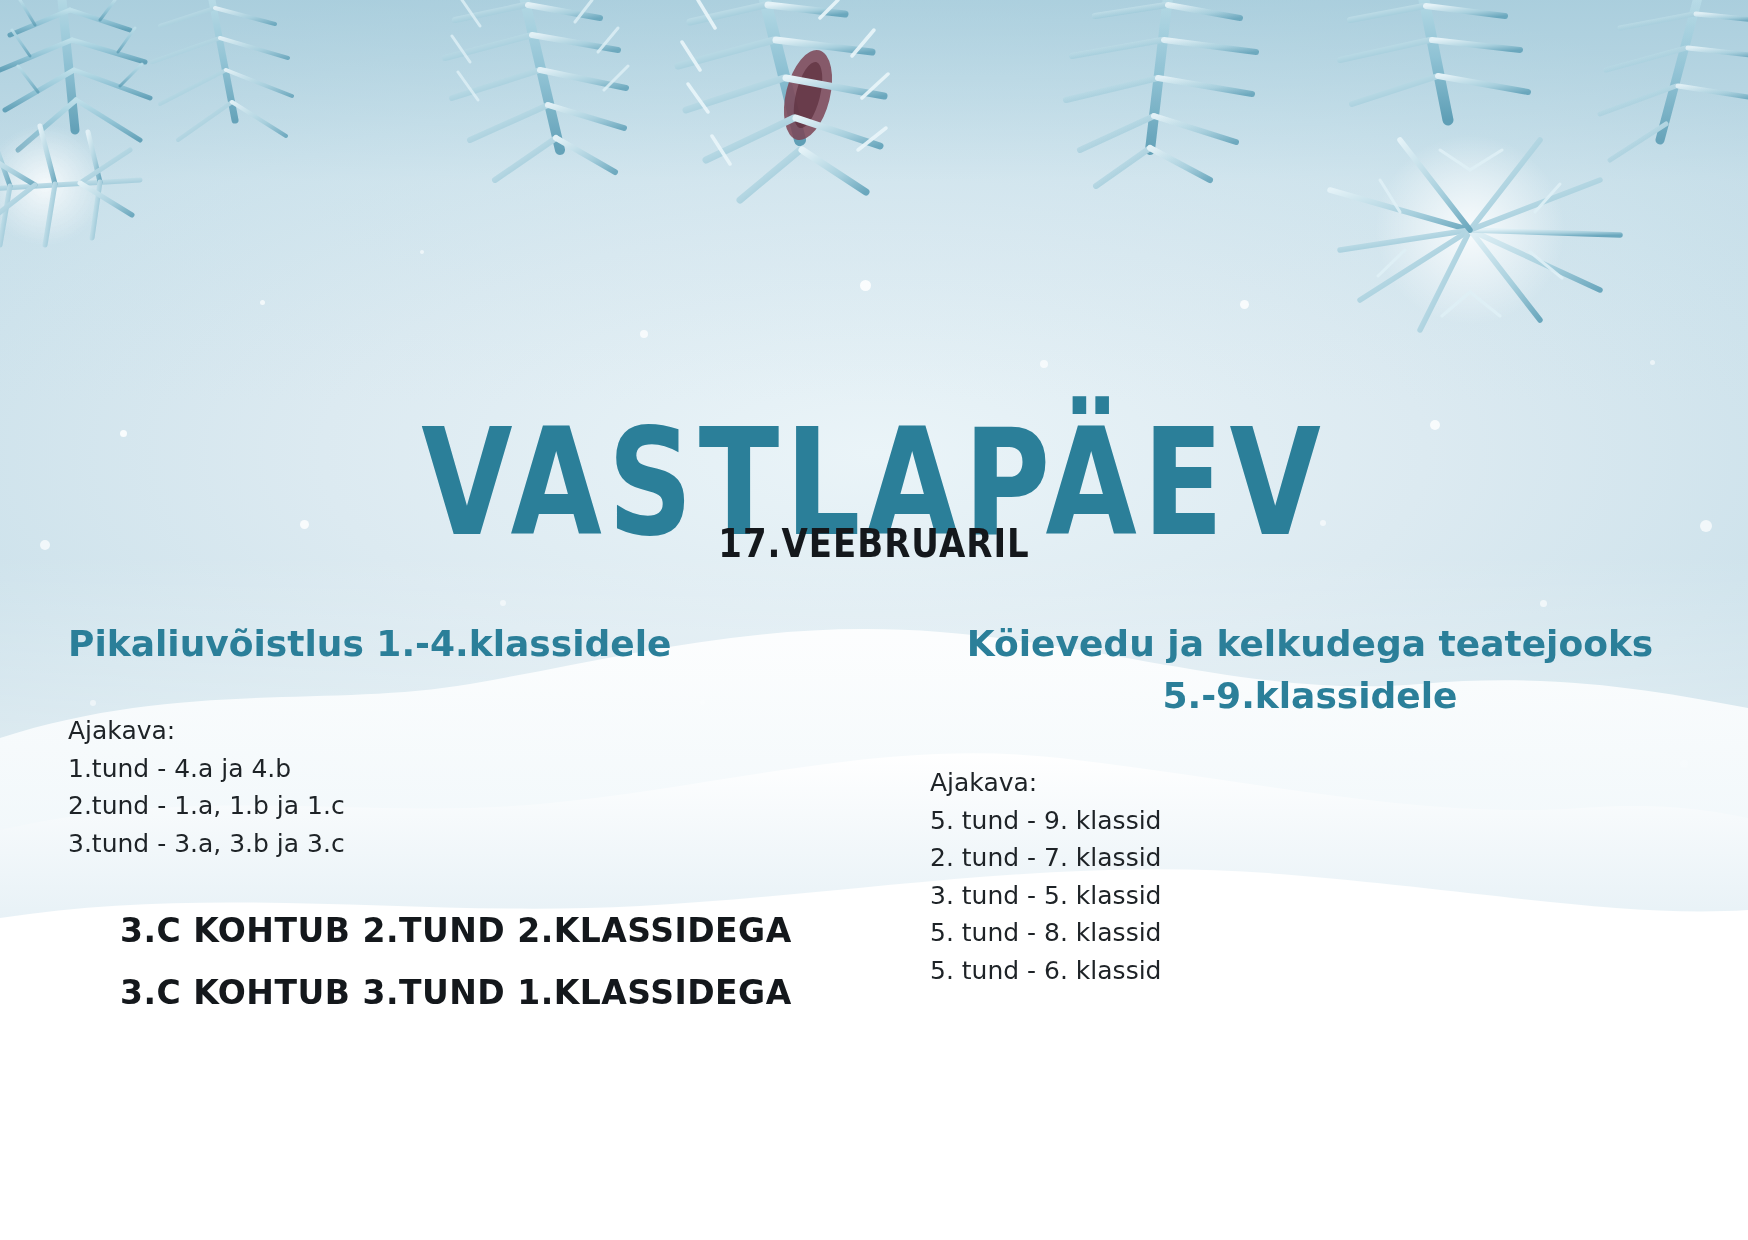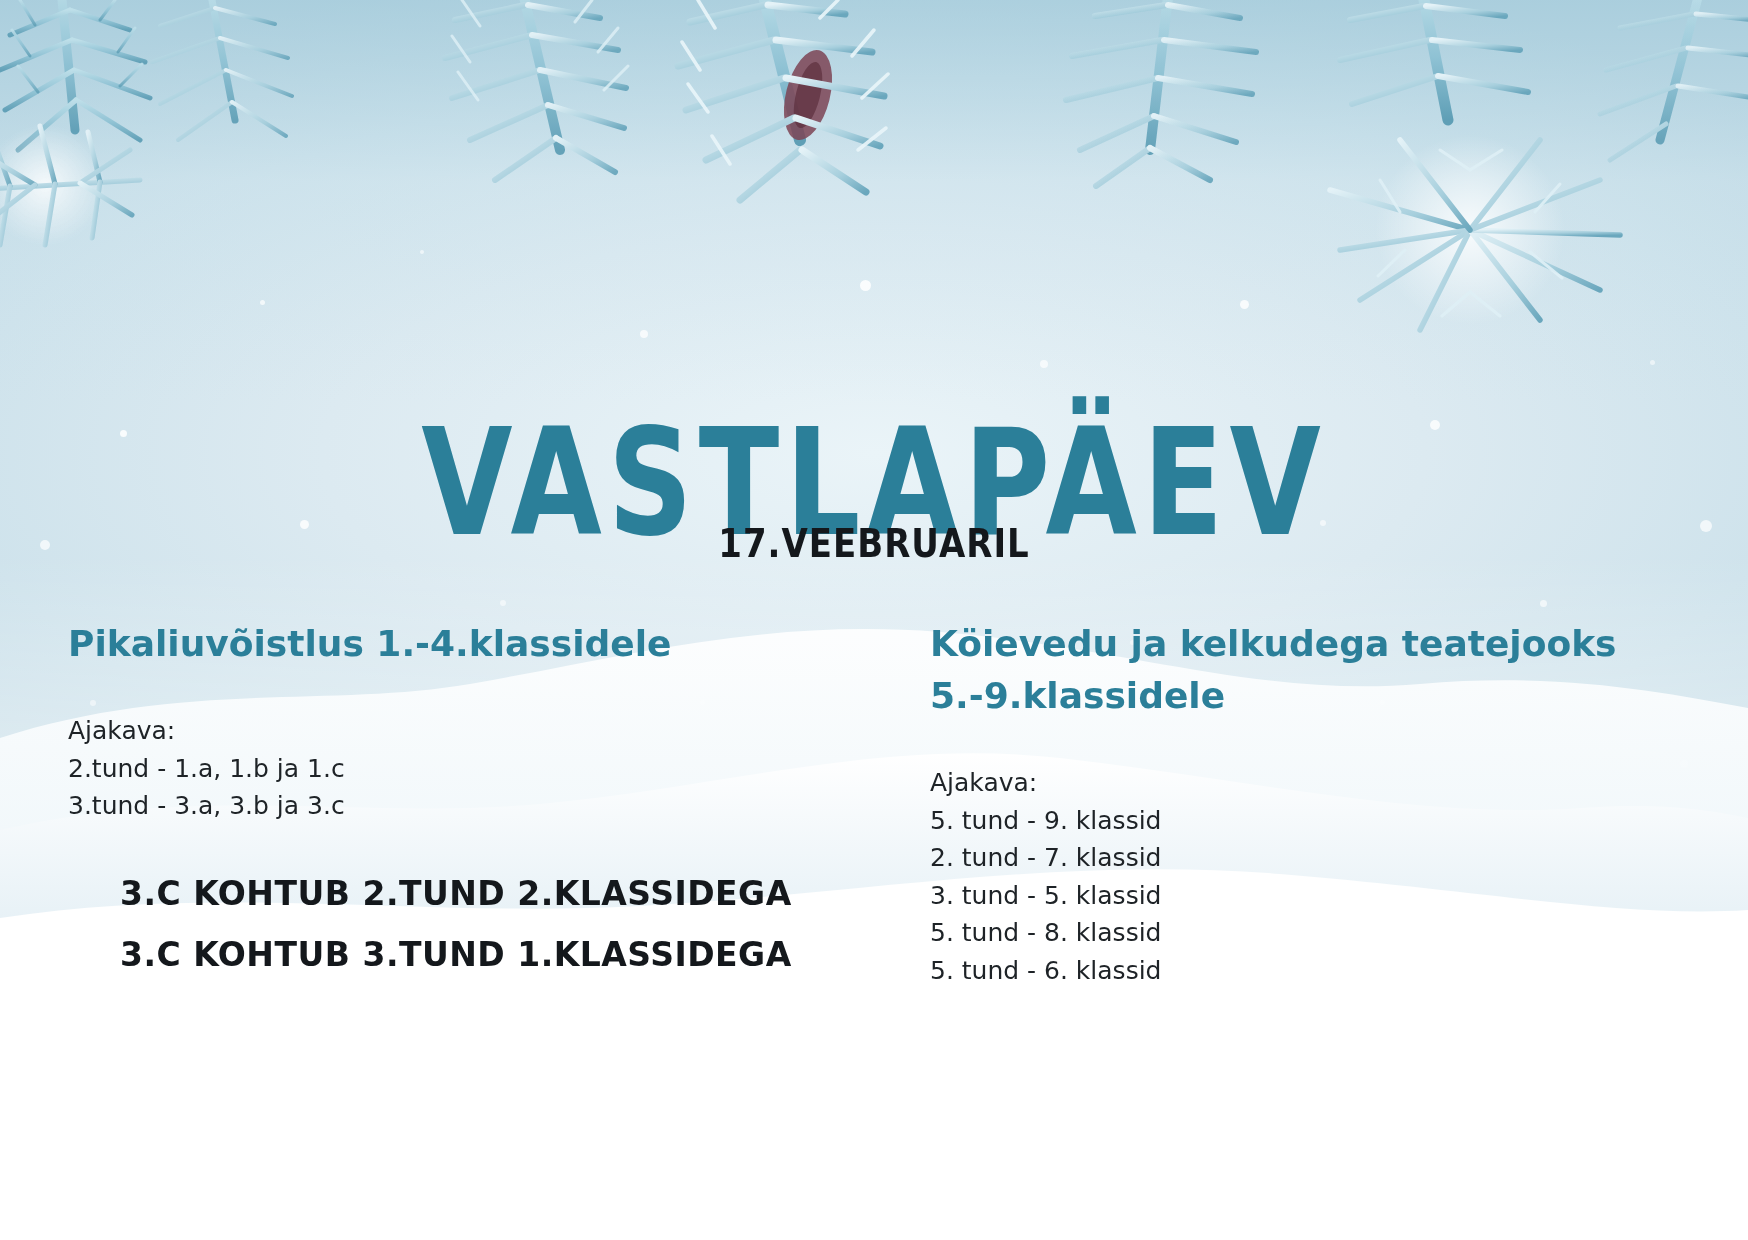--- a/index.html
+++ b/index.html
@@ -114,21 +114,21 @@
 
   .col-heading {
     font-family: "DejaVu Sans", sans-serif;
     font-weight: bold;
     font-size: 36px;
     line-height: 1.45;
     color: #2b7f99;
     margin: 0 0 42px 0;
   }
   .col-left .col-heading  { text-align: left; }
-  .col-right .col-heading { }
+  .col-right .col-heading { text-align: center; }
 
   .sched-label,
   .sched-line {
     font-family: "DejaVu Sans", sans-serif;
     font-size: 25px;
     line-height: 1.5;
     color: #1e2327;
     margin: 0;
     white-space: pre;
   }
@@ -413,20 +413,21 @@
   </div>
 
   <div class="content">
 
     <h1 class="title">VASTLAPÄEV</h1>
     <div class="subtitle">17.VEEBRUARIL</div>
 
     <div class="col col-left">
       <div class="col-heading">Pikaliuvõistlus 1.-4.klassidele</div>
       <p class="sched-label">Ajakava:</p>
+      <p class="sched-line">1.tund - 4.a ja 4.b</p>
       <p class="sched-line">2.tund - 1.a, 1.b ja 1.c</p>
       <p class="sched-line">3.tund - 3.a, 3.b ja 3.c</p>
       <div class="notes">
         <p class="note">3.C KOHTUB 2.TUND 2.KLASSIDEGA</p>
         <p class="note">3.C KOHTUB 3.TUND 1.KLASSIDEGA</p>
       </div>
     </div>
 
     <div class="col col-right">
       <div class="col-heading">Köievedu ja kelkudega teatejooks 5.-9.klassidele</div>

